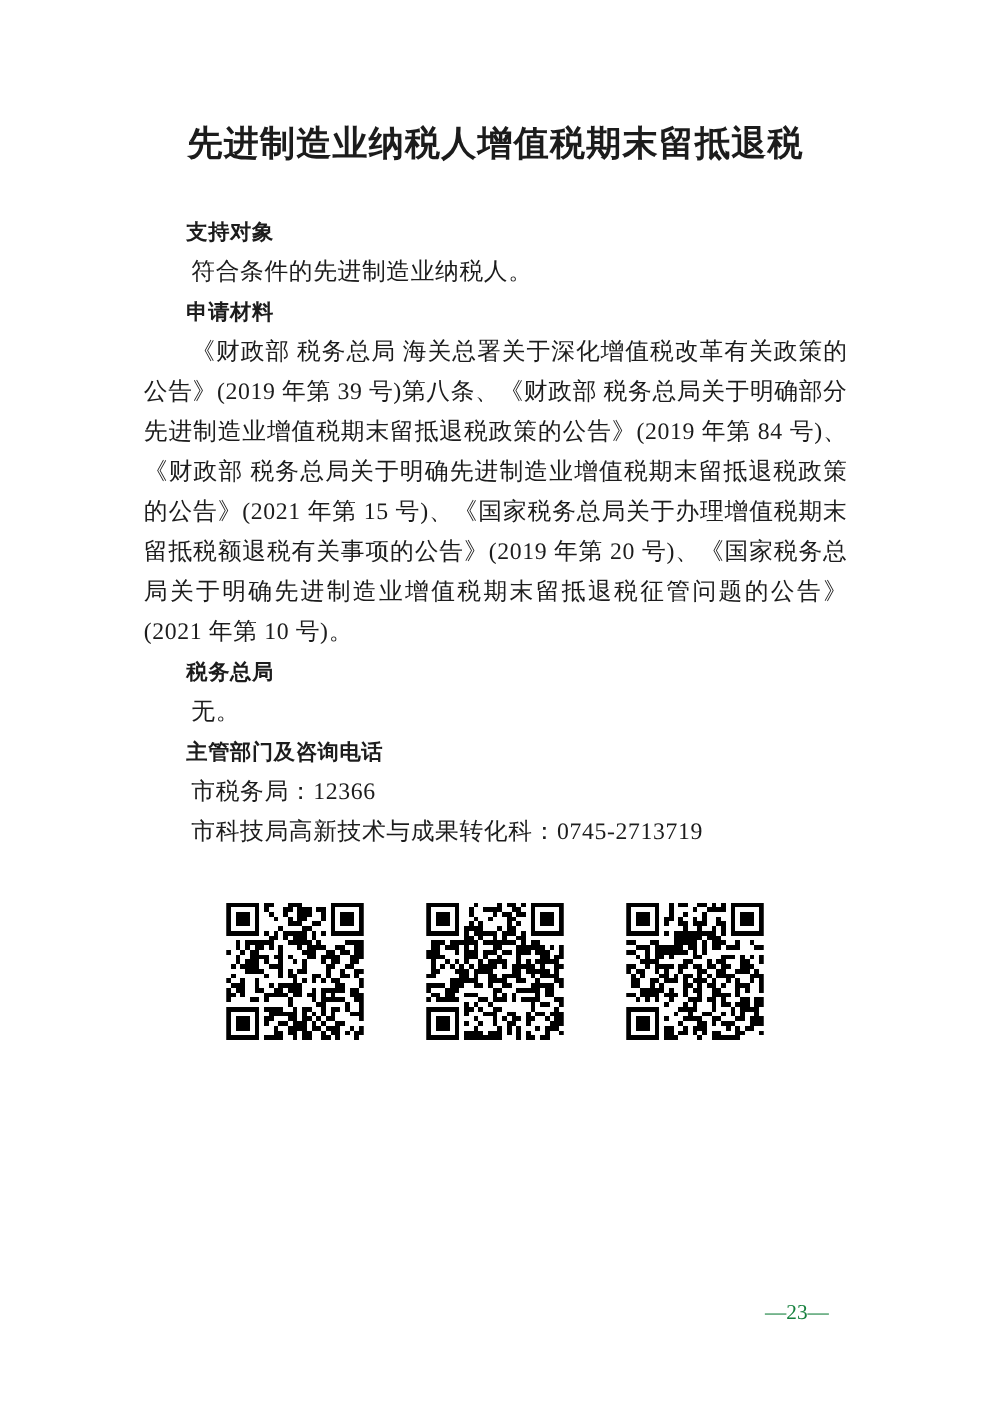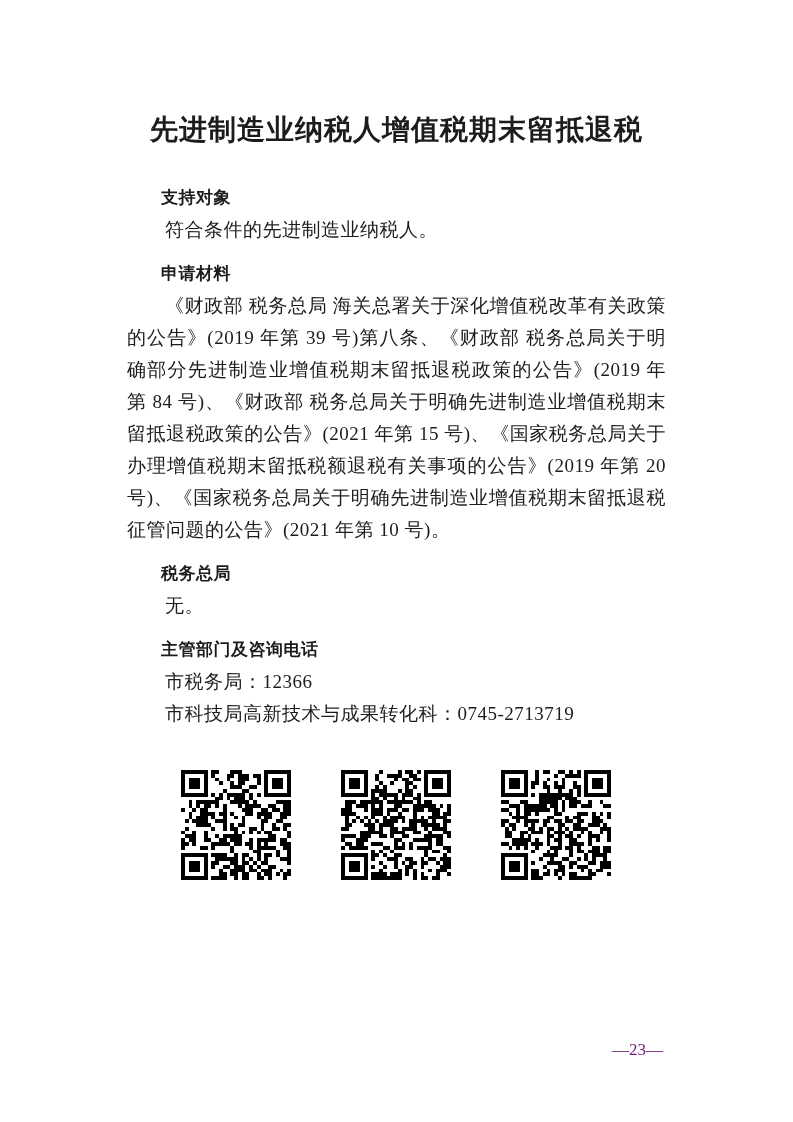--- a/index.html
+++ b/index.html
@@ -12,29 +12,29 @@
     width: 793px;
     height: 1122px;
     background: #ffffff;
     box-sizing: border-box;
     padding: 100px 115px 0 115px;
     color: #1c1c1c;
     font-family: "Liberation Serif", "DejaVu Serif", serif;
     overflow: hidden;
   }
   .doc-title {
-    margin: 12px 0 34px 0;
+    margin: 0 0 34px 0;
     font-size: 28px;
     line-height: 36px;
     font-weight: 700;
     text-align: center;
     letter-spacing: 1px;
-    font-family: Liberation Sans, sans-serif;
+    font-family: Liberation Mono, monospace;
   }
-  section { margin: 12px; padding: 0; }
+  section { margin: 0; padding: 0; }
   .sec-heading {
     margin: 0;
     font-size: 17px;
     line-height: 32px;
     font-weight: 700;
     text-indent: 2em;
     letter-spacing: 0.5px;
     font-family: "Liberation Sans", "DejaVu Sans", sans-serif;
   }
   .body-text {
@@ -57,21 +57,21 @@
     height: 110px;
     display: block;
   }
   .qr rect { fill: #000000; }
   .page-number {
     position: absolute;
     top: 1040px;
     right: 130px;
     font-size: 17px;
     letter-spacing: 0;
-    color: #701a75;
+    color: #15803d;
     font-family: "Liberation Serif", "DejaVu Serif", serif;
   }
 </style>
 </head>
 <body>
 
 <div class="page">
 
   <h1 class="doc-title">先进制造业纳税人增值税期末留抵退税</h1>
 

